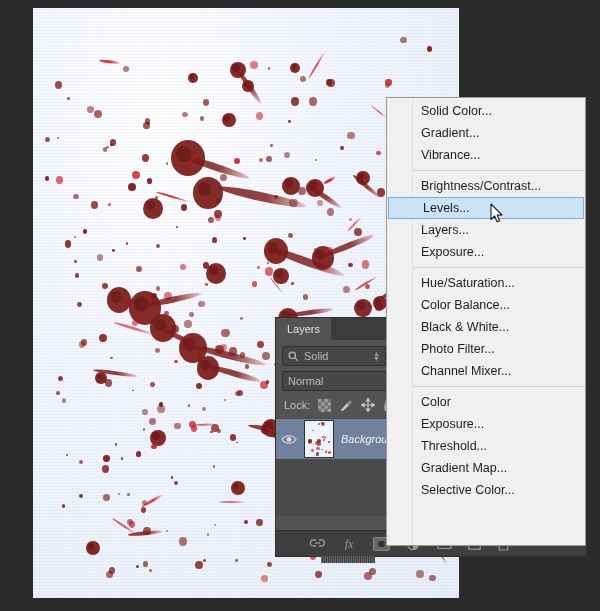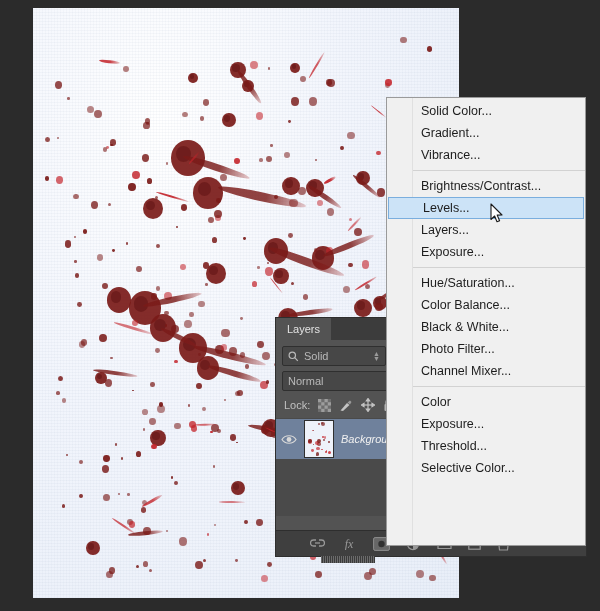--- a/index.html
+++ b/index.html
@@ -660,20 +660,21 @@
         <div class="msep"></div>
         <div class="mi">Hue/Saturation...</div>
         <div class="mi">Color Balance...</div>
         <div class="mi">Black &amp; White...</div>
         <div class="mi">Photo Filter...</div>
         <div class="mi">Channel Mixer...</div>
         <div class="msep"></div>
         <div class="mi">Color</div>
         <div class="mi">Exposure...</div>
         <div class="mi">Threshold...</div>
+        <div class="mi">Gradient Map...</div>
         <div class="mi">Selective Color...</div>
       </div>
   </div>
 
   <svg id="cursor" viewBox="0 0 14 21">
     <path d="M1 1 L1 16.5 L4.6 13 L7 18.8 L9.6 17.7 L7.2 12.1 L12 12 Z" fill="#ffffff" stroke="#1a1a1a" stroke-width="1.1" stroke-linejoin="round"></path>
   </svg>
 
 </div>
 

